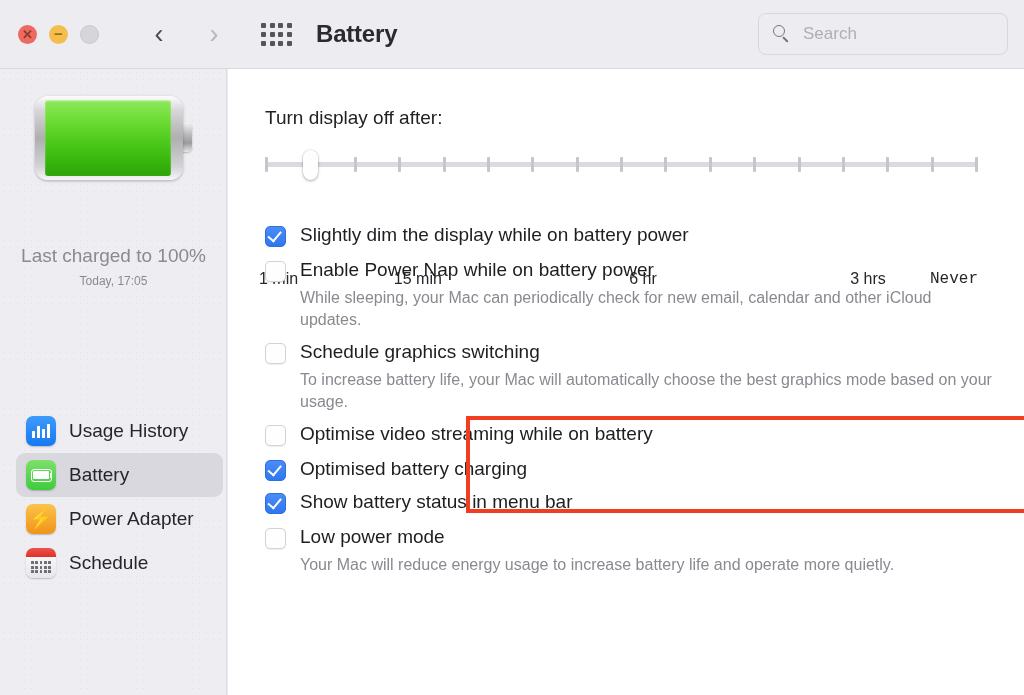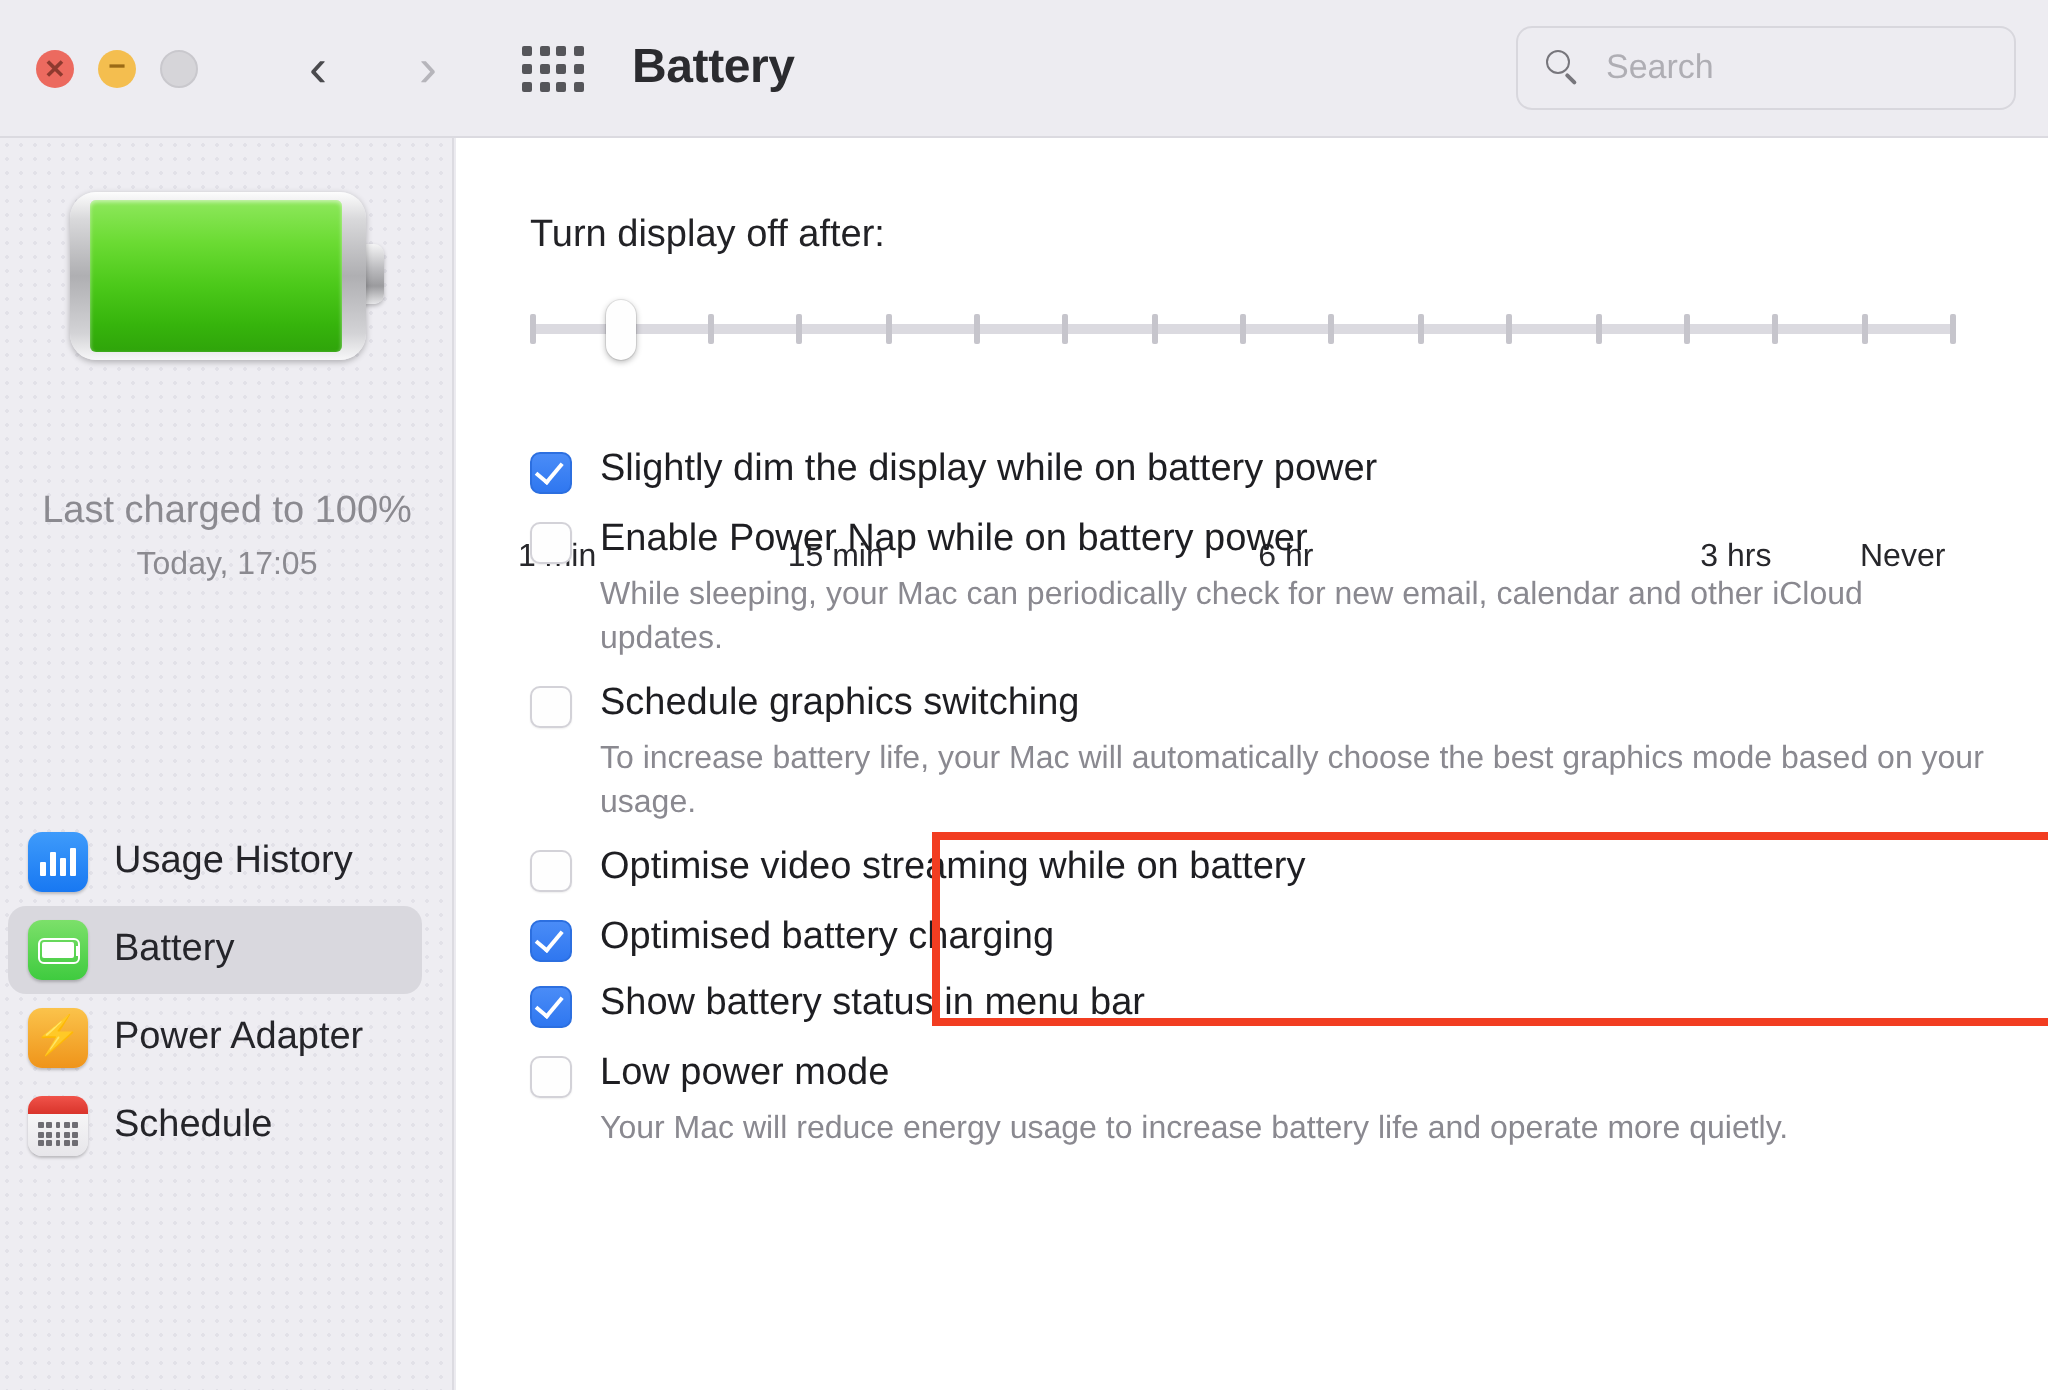--- a/index.html
+++ b/index.html
@@ -199,27 +199,27 @@
     width: 227px;
     text-align: center;
     font-size: 19px;
     color: #8B8A90;
   }
   #charged-time {
     position: absolute;
     left: 0; top: 205px;
     width: 227px;
     text-align: center;
-    font-size: 16px;
+    font-size: 12px;
     color: #8B8A90;
   }
 
   #side-list {
     position: absolute;
-    left: 0; top: 340px;
+    left: 12px; top: 340px;
     width: 227px;
   }
   .side-item {
     position: relative;
     margin: 0 16px 0 4px;
     height: 44px;
     display: flex;
     align-items: center;
     border-radius: 9px;
     padding-left: 10px;
@@ -542,21 +542,21 @@
           <div class="s-tick" style="left: 665.625px;"></div>
           <div class="s-tick end" style="left: 710px;"></div>
         </div>
       <div id="slider-thumb" style="left: 45.875px;"></div>
     </div>
     <div id="slider-labels" style="position: absolute; left: 0px; top: 83px; width: 796px;">
         <div class="s-lab" style="left: 31px;">1 min</div>
         <div class="s-lab" style="left: 165.86px;">15 min</div>
         <div class="s-lab" style="left: 401.15px;">6 hr</div>
         <div class="s-lab" style="left: 622.18px;">3 hrs</div>
-        <div class="s-lab" style="left: 702px;">Never</div>
+        <div class="s-lab" style="left: 702px; font-family: Liberation Mono, monospace;">Never</div>
       </div>
 
     <div id="options">
         <div class="opt-row">
           <span class="cbox on">
             <span class="chk"></span>
           </span>
           <span class="opt-title">Slightly dim the display while on battery power</span>
         </div>
         <div style="height: 12px;"></div>

